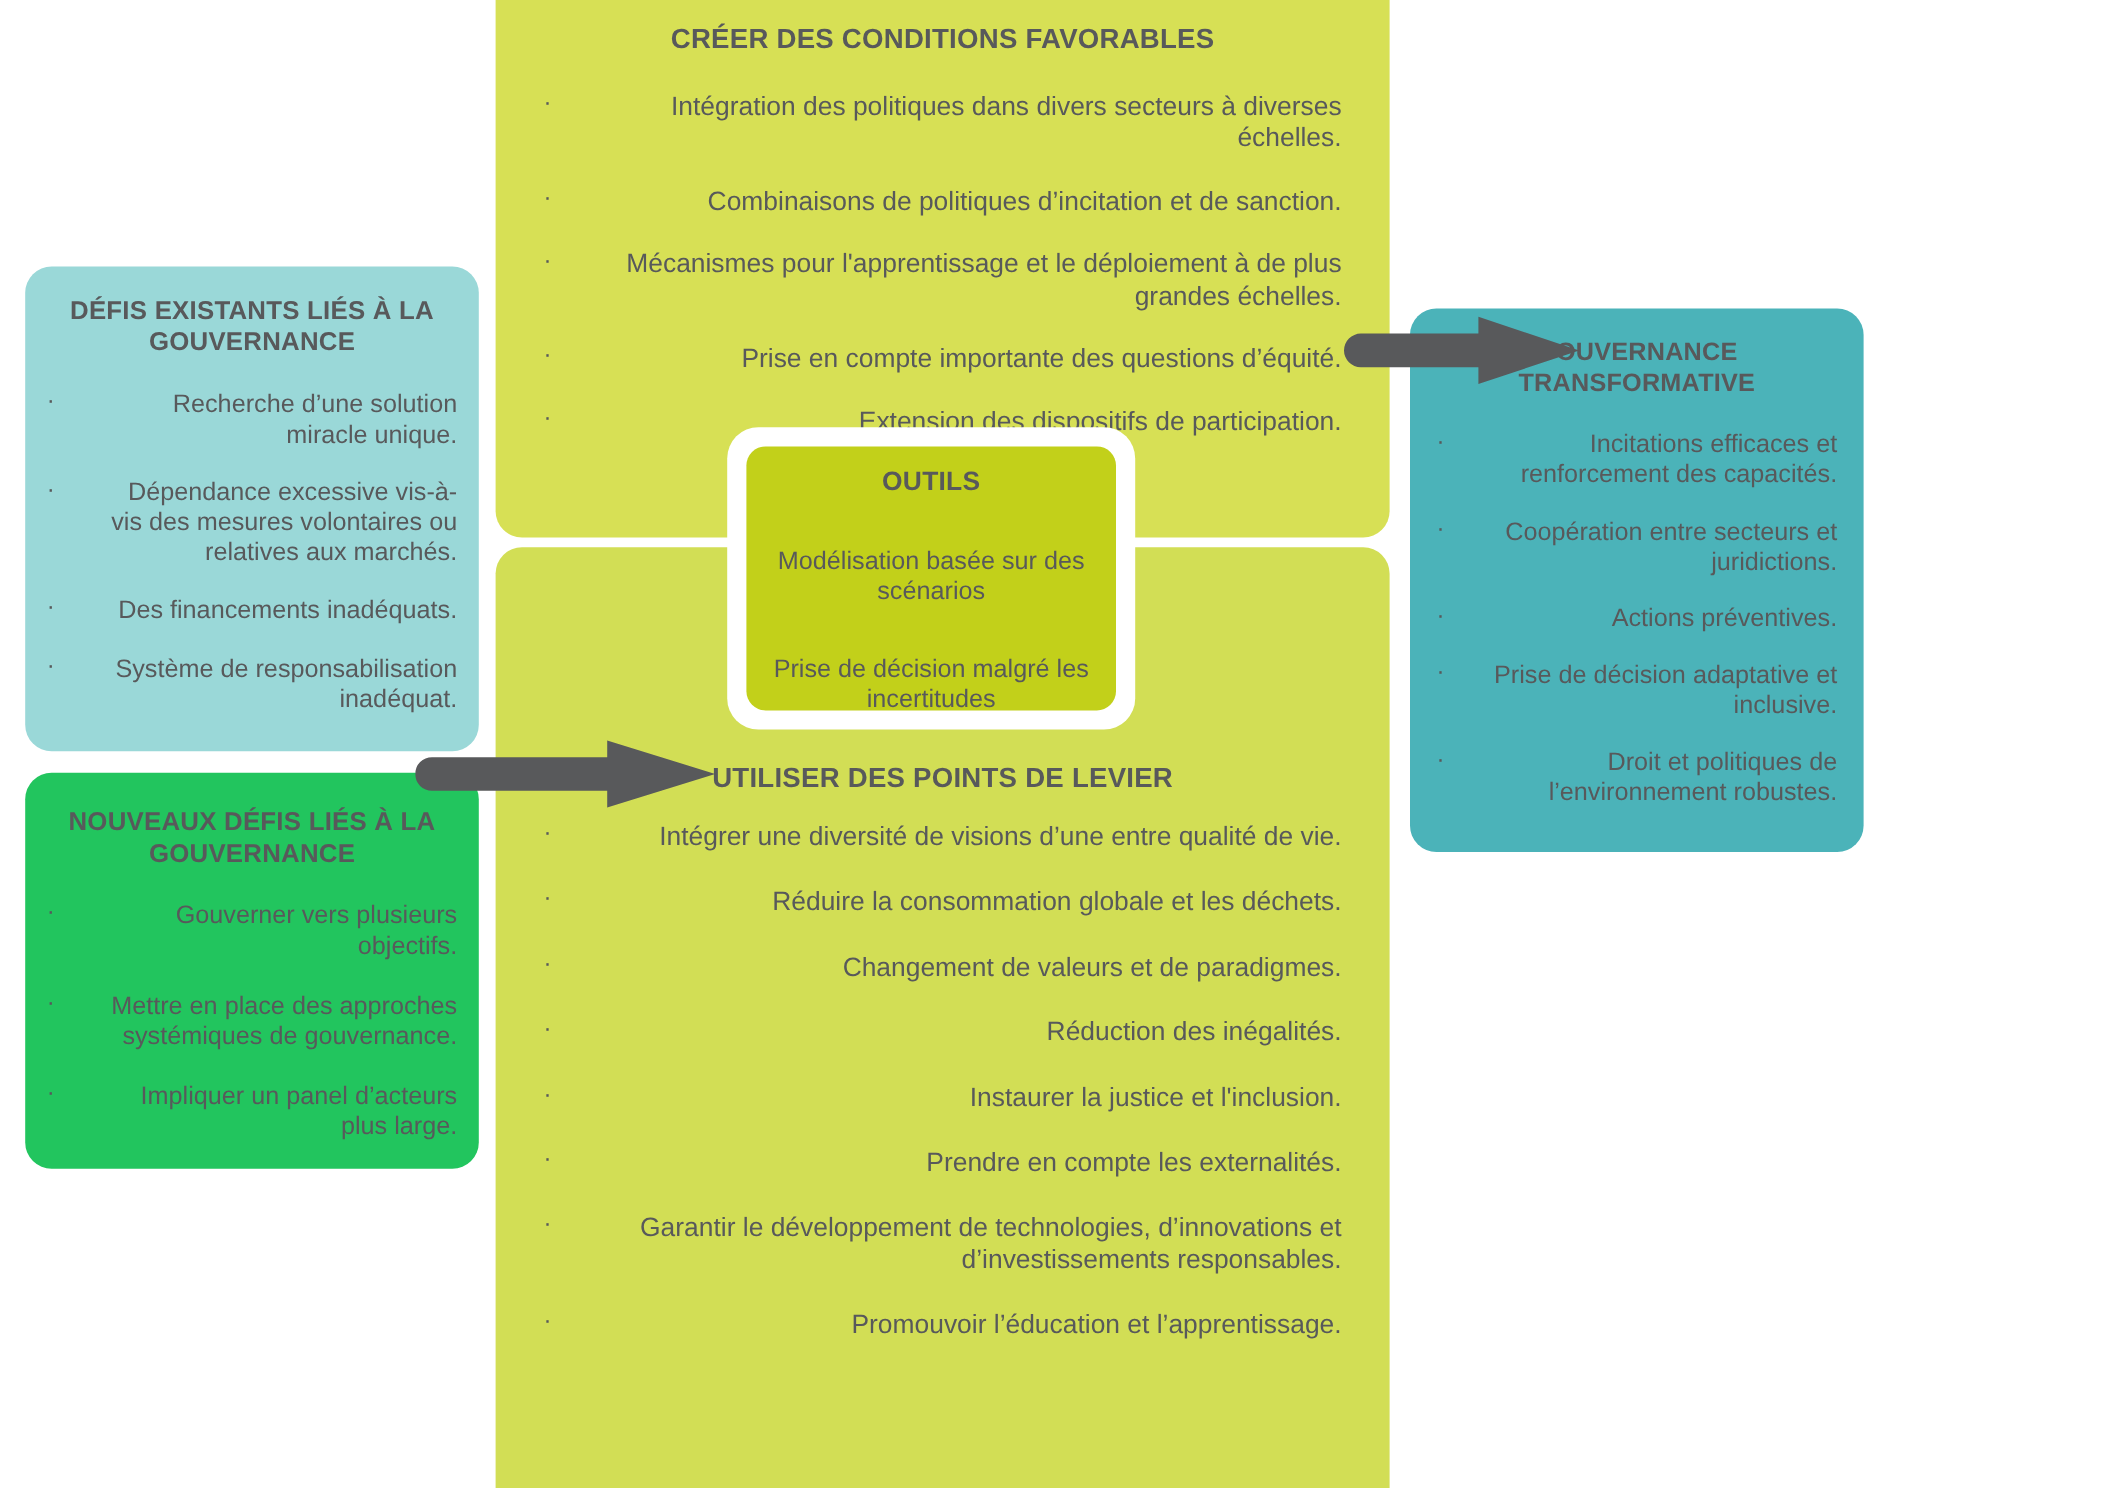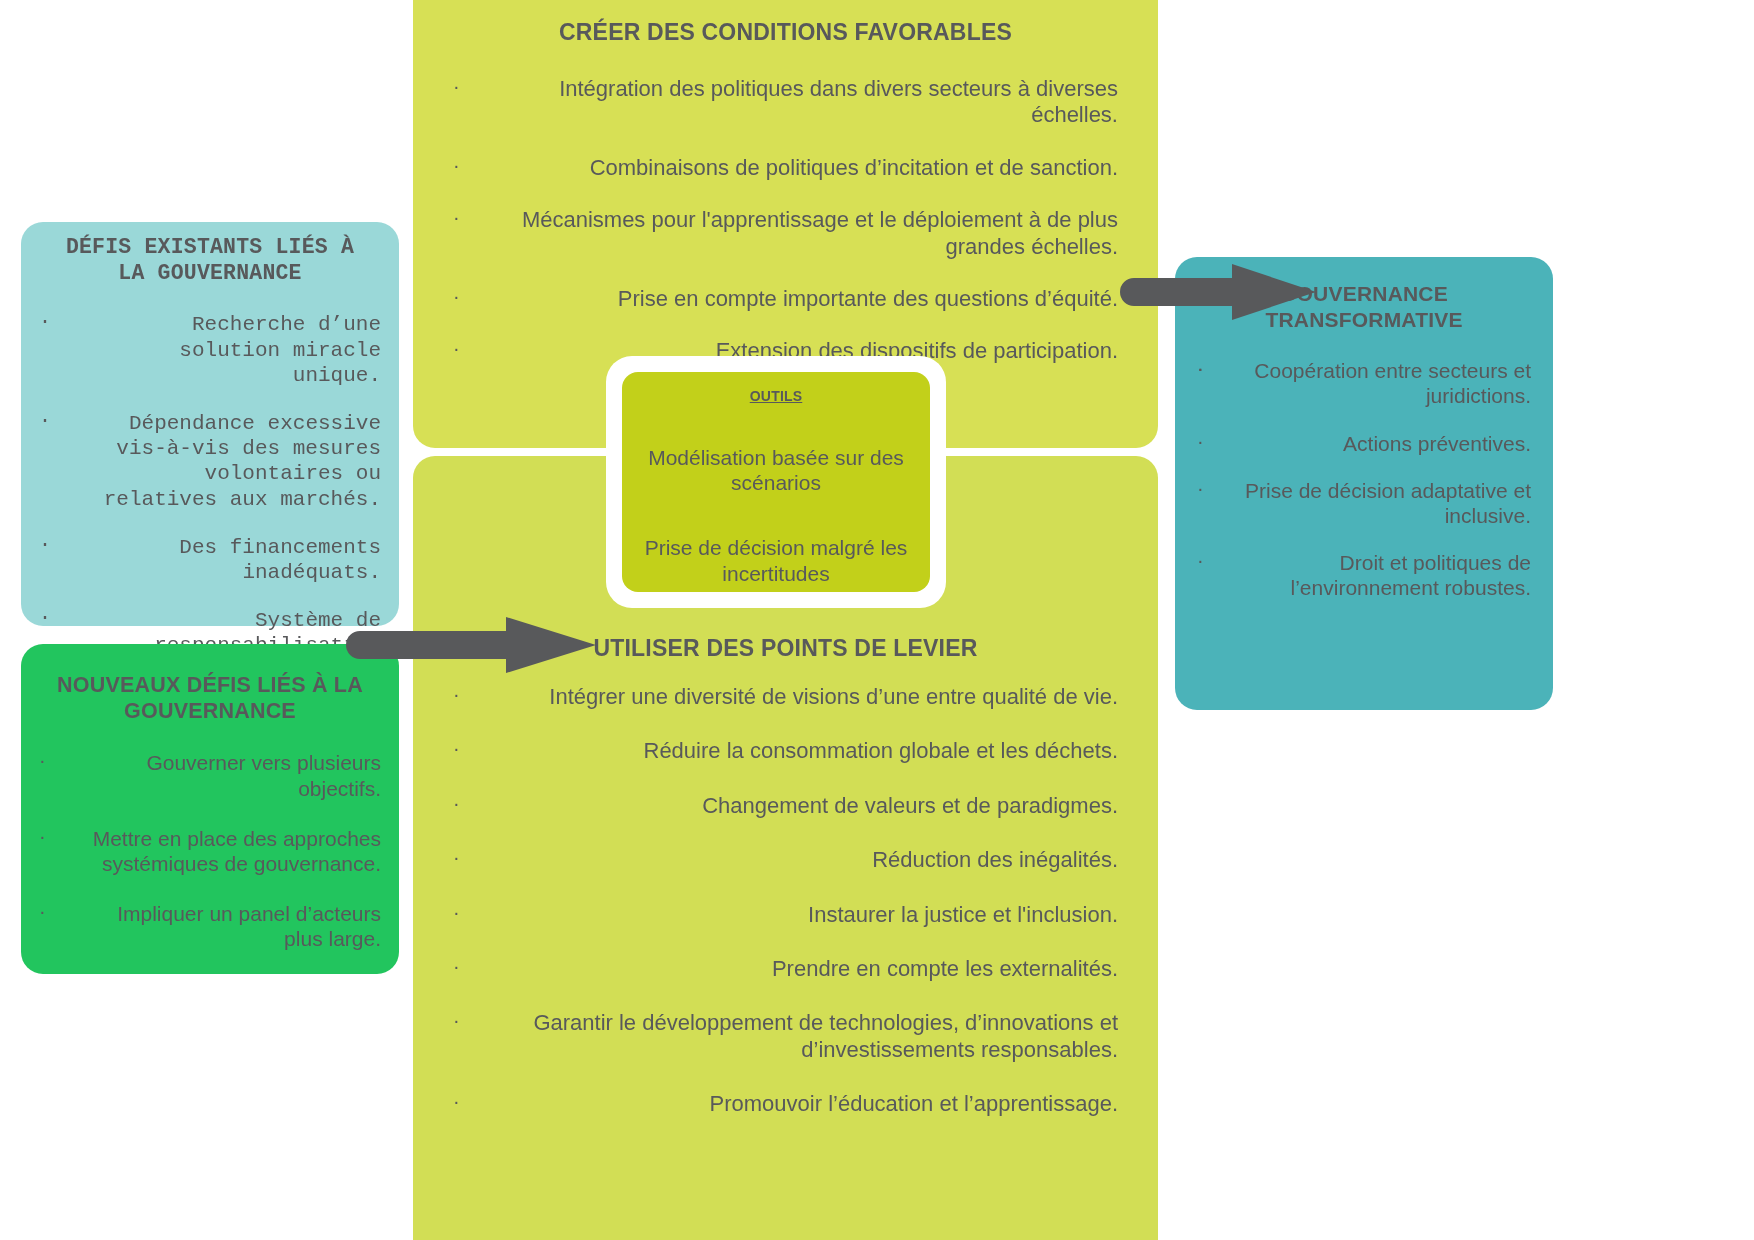--- a/index.html
+++ b/index.html
@@ -30,22 +30,21 @@
   }
   ul.bullets li .bul{
     position:absolute;left:0;top:0;
     color:#58595b;
   }
   ul.bullets li .txt{display:block;text-align:right;}
 
   #box-existing{
     left:21px;top:222px;width:378px;height:404px;
     background:#9ad8d8;
-    padding:12px 18px 10px 18px;
-    font-family:Liberation Mono, monospace;
+    padding:24px 18px 10px 18px;
   }
   #box-existing .box-title{font-size:21.5px;margin:0 8px 26px 8px;}
   #box-existing ul.bullets{font-size:21px;}
   #box-existing ul.bullets li{padding-left:48px;margin-bottom:23px;}
 
   #box-new{
     left:21px;top:644px;width:378px;height:330px;
     background:#22c55e;
     padding:28px 18px 10px 18px;
   }
@@ -87,21 +86,21 @@
   #outils-frame{
     position:absolute;left:606px;top:356px;width:340px;height:252px;
     background:#ffffff;border-radius:26px;
   }
   #box-outils{
     position:absolute;left:622px;top:372px;width:308px;height:220px;
     background:#c2d01a;border-radius:16px;
     padding:16px 22px 10px 22px;box-sizing:border-box;
     text-align:center;
   }
-  #box-outils .box-title{font-size:14px;margin:0 0 22px 0;text-decoration:underline;}
+  #box-outils .box-title{font-size:22px;margin:0 0 22px 0;}
   #box-outils .outils-line{font-size:21px;line-height:1.2;margin-bottom:22px;margin-top:40px;}
 
   
   .arrow{position:absolute;}
 
   .bullet-dot{font-size:20px;line-height:1;}
 </style>
 </head>
 <body>
 
@@ -209,20 +208,21 @@
           <span class="txt">Impliquer un panel d’acteurs plus large.</span>
         </li>
     </ul>
   </div>
 
   <div class="box" id="box-transformative">
     <div class="box-title">GOUVERNANCE TRANSFORMATIVE</div>
     <ul class="bullets">
       <li>
           <span class="bul bullet-dot">·</span>
+          <span class="txt">Incitations efficaces et renforcement des capacités.</span>
         </li>
       <li>
           <span class="bul bullet-dot">·</span>
           <span class="txt">Coopération entre secteurs et juridictions.</span>
         </li>
       <li>
           <span class="bul bullet-dot">·</span>
           <span class="txt">Actions préventives.</span>
         </li>
       <li>

